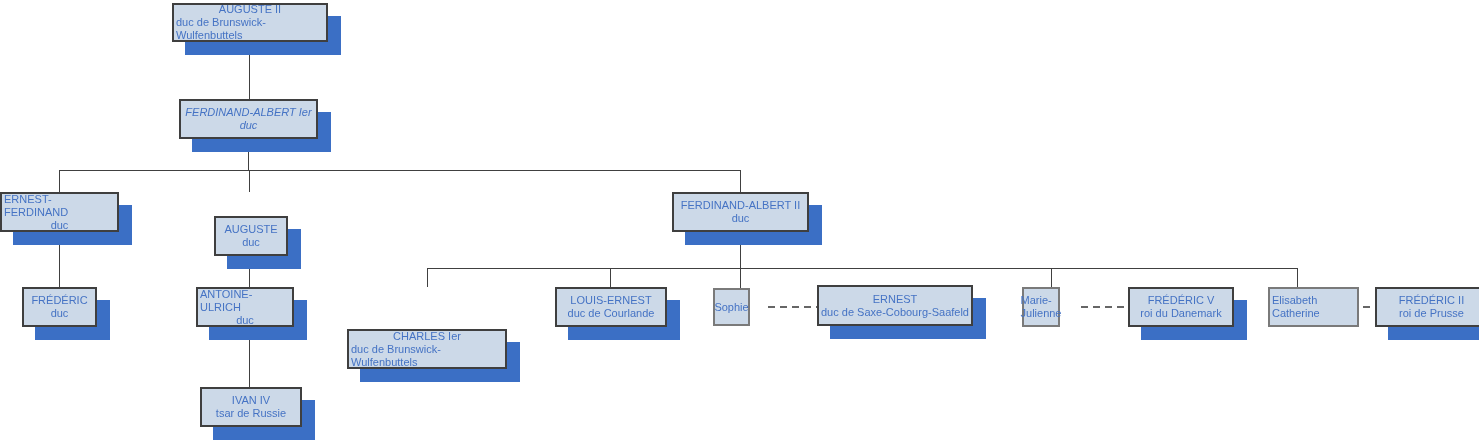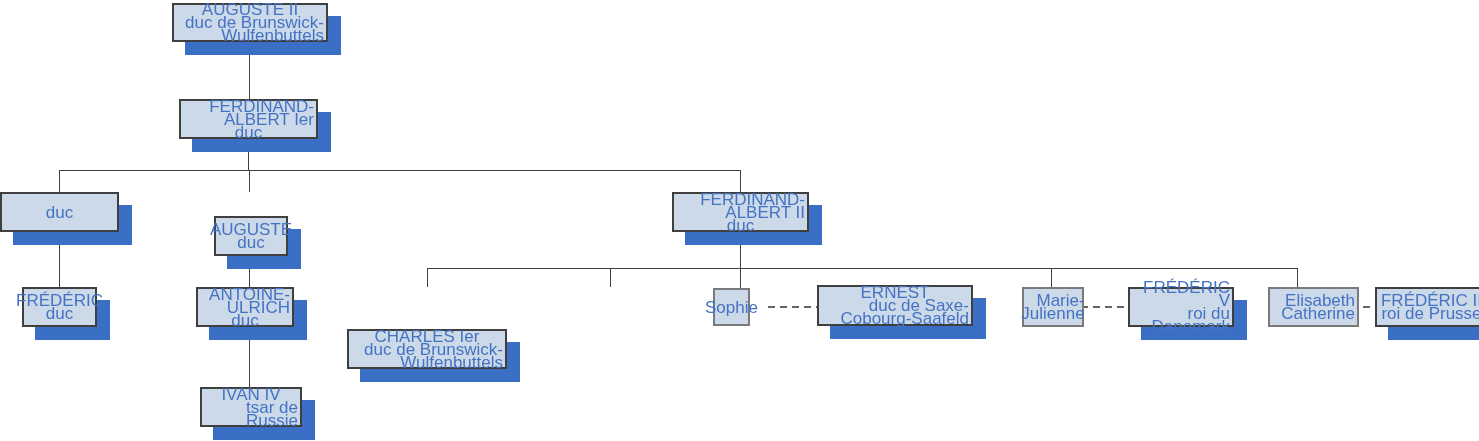--- a/index.html
+++ b/index.html
@@ -3,37 +3,37 @@
 <meta charset="utf-8">
 <style>
   html,body{margin:0;padding:0;background:#fff;}
   #canvas{position:relative;width:1479px;height:441px;background:#fff;overflow:hidden;
           font-family:"Liberation Sans",sans-serif;}
   .node{position:absolute;}
   .node .shadow{position:absolute;left:13px;top:13px;width:100%;height:100%;background:#3b6fc5;}
   .node .box{position:absolute;left:0;top:0;width:100%;height:100%;box-sizing:border-box;
              background:#ccd9e8;border:2px solid #3f3f3f;
              display:flex;flex-direction:column;justify-content:center;align-items:center;
-             text-align:right;font-size:17px;line-height:13px;color:#4573c4;padding:1px 2px;}
+             text-align:left;font-size:11px;line-height:13px;color:#4573c4;padding:1px 2px;}
   .node.plain .box{border-color:#7a7a7a;}
   .tt:empty{display:none;}
 
   
   .n1{left:172px;top:3px;width:156px;height:39px;}
-  .n2{left:179px;top:99px;width:139px;height:40px;}
+  .n2{left:179px;top:99px;width:139px;height:40px;font-style:italic;}
   .n3{left:0px;top:192px;width:119px;height:40px;}
   .n4{left:214px;top:192px;width:74px;height:40px;margin-top:24px;}
   .n5{left:672px;top:192px;width:137px;height:40px;}
   .n6{left:22px;top:287px;width:75px;height:40px;}
   .n7{left:196px;top:287px;width:98px;height:40px;}
   .n8{left:347px;top:287px;width:160px;height:40px;margin-top:42px;}
   .n9{left:555px;top:287px;width:112px;height:40px;}
   .n10{left:713px;top:288px;width:37px;height:38px;}
   .n11{left:817px;top:285px;width:156px;height:41px;}
-  .n12{left:1022px;top:287px;width:62px;height:40px;}
+  .n12{left:1022px;top:287px;width:38px;height:40px;}
   .n13{left:1128px;top:287px;width:106px;height:40px;border-radius:10px;}
   .n14{left:1268px;top:287px;width:59px;height:40px;padding-left:32px;}
   .n15{left:1375px;top:287px;width:93px;height:40px;padding-left:20px;}
   .n16{left:200px;top:387px;width:102px;height:40px;}
 
   
   .v{position:absolute;width:1px;background:#404040;}
   .h{position:absolute;height:1px;background:#404040;}
   .d{position:absolute;height:2px;
      background:repeating-linear-gradient(90deg,#666 0 7px,transparent 7px 12px);}
@@ -94,20 +94,21 @@
     <div class="shadow"></div>
     <div class="box">
       <div class="nm">FERDINAND-ALBERT Ier</div>
       <div class="tt">duc</div>
     </div>
   </div>
 
   <div class="node n3">
     <div class="shadow"></div>
     <div class="box">
+      <div class="nm">ERNEST-FERDINAND</div>
       <div class="tt">duc</div>
     </div>
   </div>
 
   <div class="node n4">
     <div class="shadow"></div>
     <div class="box">
       <div class="nm">AUGUSTE</div>
       <div class="tt">duc</div>
     </div>
@@ -138,20 +139,27 @@
   </div>
 
   <div class="node n8">
     <div class="shadow"></div>
     <div class="box">
       <div class="nm">CHARLES Ier</div>
       <div class="tt">duc de Brunswick-Wulfenbuttels</div>
     </div>
   </div>
 
+  <div class="node n9">
+    <div class="shadow"></div>
+    <div class="box">
+      <div class="nm">LOUIS-ERNEST</div>
+      <div class="tt">duc de Courlande</div>
+    </div>
+  </div>
 
   <div class="node plain n10">
 
     <div class="box">
       <div class="nm">Sophie</div>
 
     </div>
   </div>
 
   <div class="node n11">

